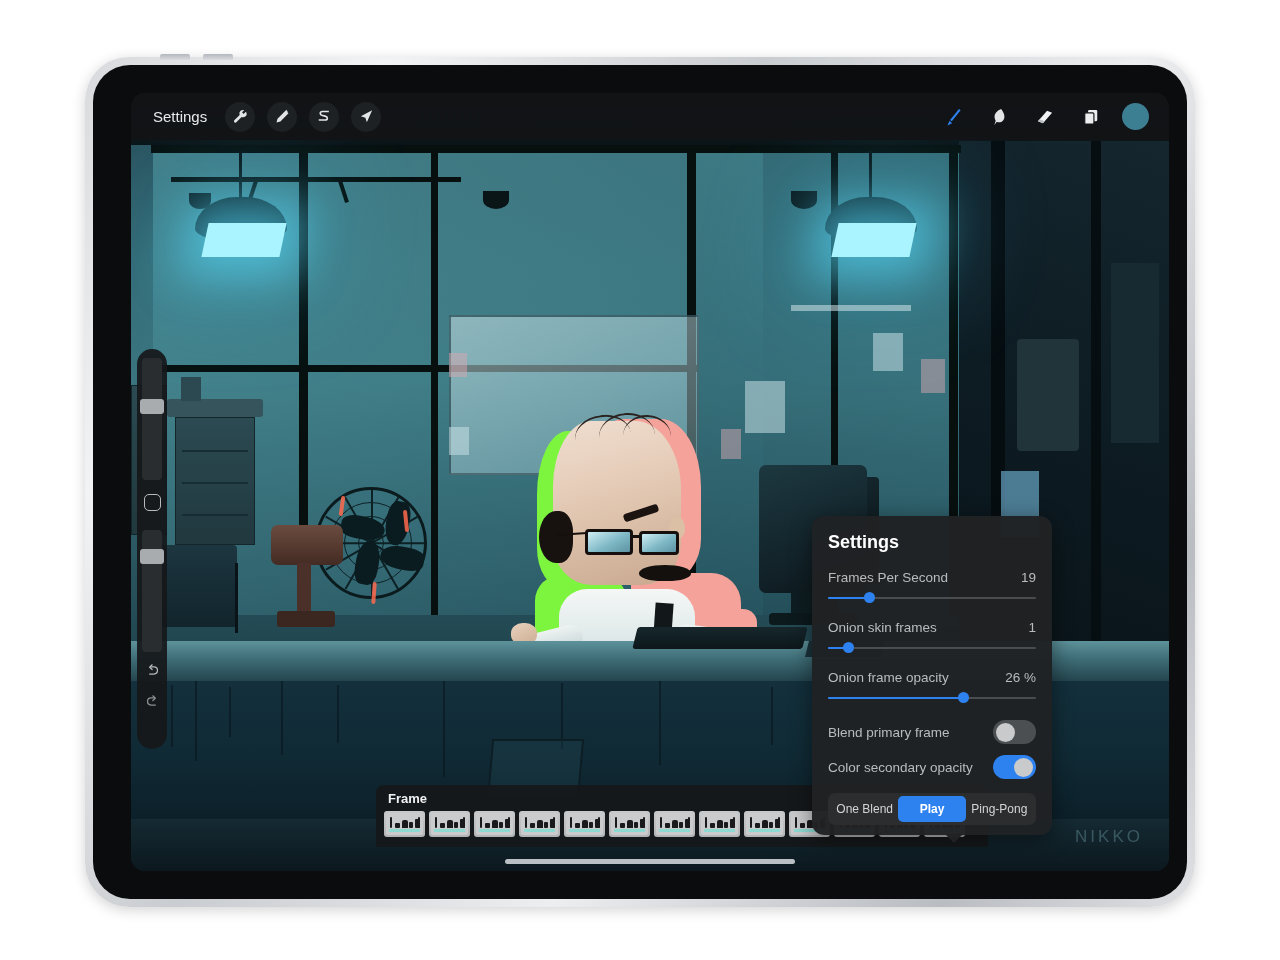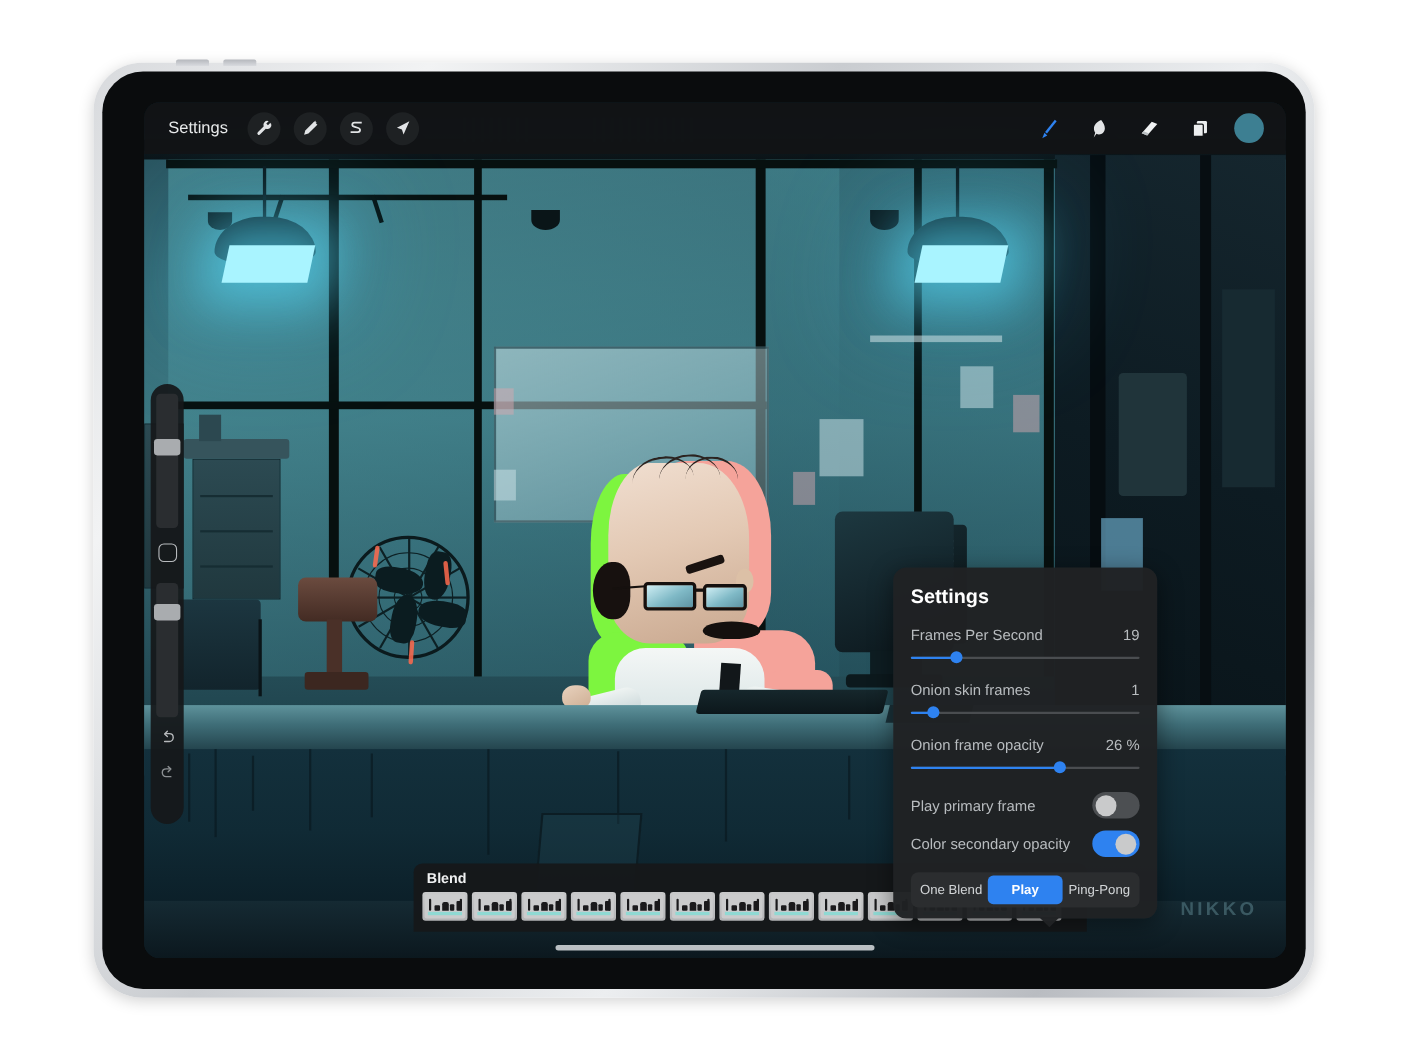--- a/index.html
+++ b/index.html
@@ -197,25 +197,25 @@
 
   
   .keyboard {
     position:absolute;
     background: linear-gradient(180deg,#16272c,#0c171b);
     border-radius: 3px;
     transform: skewX(-14deg);
   }
 
   #signature {
-    right:26px; bottom:34px;
+    right:26px; bottom:24px;
     font-family:"Liberation Sans", sans-serif;
     font-size:17px; letter-spacing:3px;
     color: rgba(150,205,215,.30);
-    font-weight:700;
+    font-weight:400;
   }
 
   
   #topbar {
     position:absolute; left:0; top:0;
     width:100%; height:47px;
     background: rgba(18,20,22,.97);
     display:flex; align-items:center;
     z-index: 40;
   }
@@ -679,42 +679,42 @@
           <span class="setting-label">Onion frame opacity</span>
           <span class="setting-value">26 %</span>
         </div>
         <div class="slider">
           <div class="rail"></div>
           <div class="fill" style="width: 65%;"></div>
           <div class="knob" style="left: 65%;"></div>
         </div>
 
         <div class="toggle-row">
-          <span class="setting-label">Play primary frame</span>
+          <span class="setting-label">Blend primary frame</span>
           <div class="toggle off">
             <div class="knob"></div>
           </div>
         </div>
         <div class="toggle-row">
           <span class="setting-label">Color secondary opacity</span>
           <div class="toggle on">
             <div class="knob"></div>
           </div>
         </div>
 
         <div id="segmented">
           <div class="seg">One Blend</div>
           <div class="seg active">Play</div>
           <div class="seg">Ping-Pong</div>
         </div>
       </div>
 
       <div id="timeline">
         <div id="tl-header">
-          <div id="play-btn">Blend</div>
+          <div id="play-btn">Frame</div>
           <div id="tl-actions">
             <div class="tl-action">Settings</div>
             <div class="tl-action">Add Frame</div>
           </div>
         </div>
         <div id="frames-wrap">
           <div id="frames">
               <div class="frame">
                 <div class="thumb-bg"></div>
                 <div class="thumb-teal" style="left: 5px; right: 5px; bottom: 5px; height: 3px;"></div>

